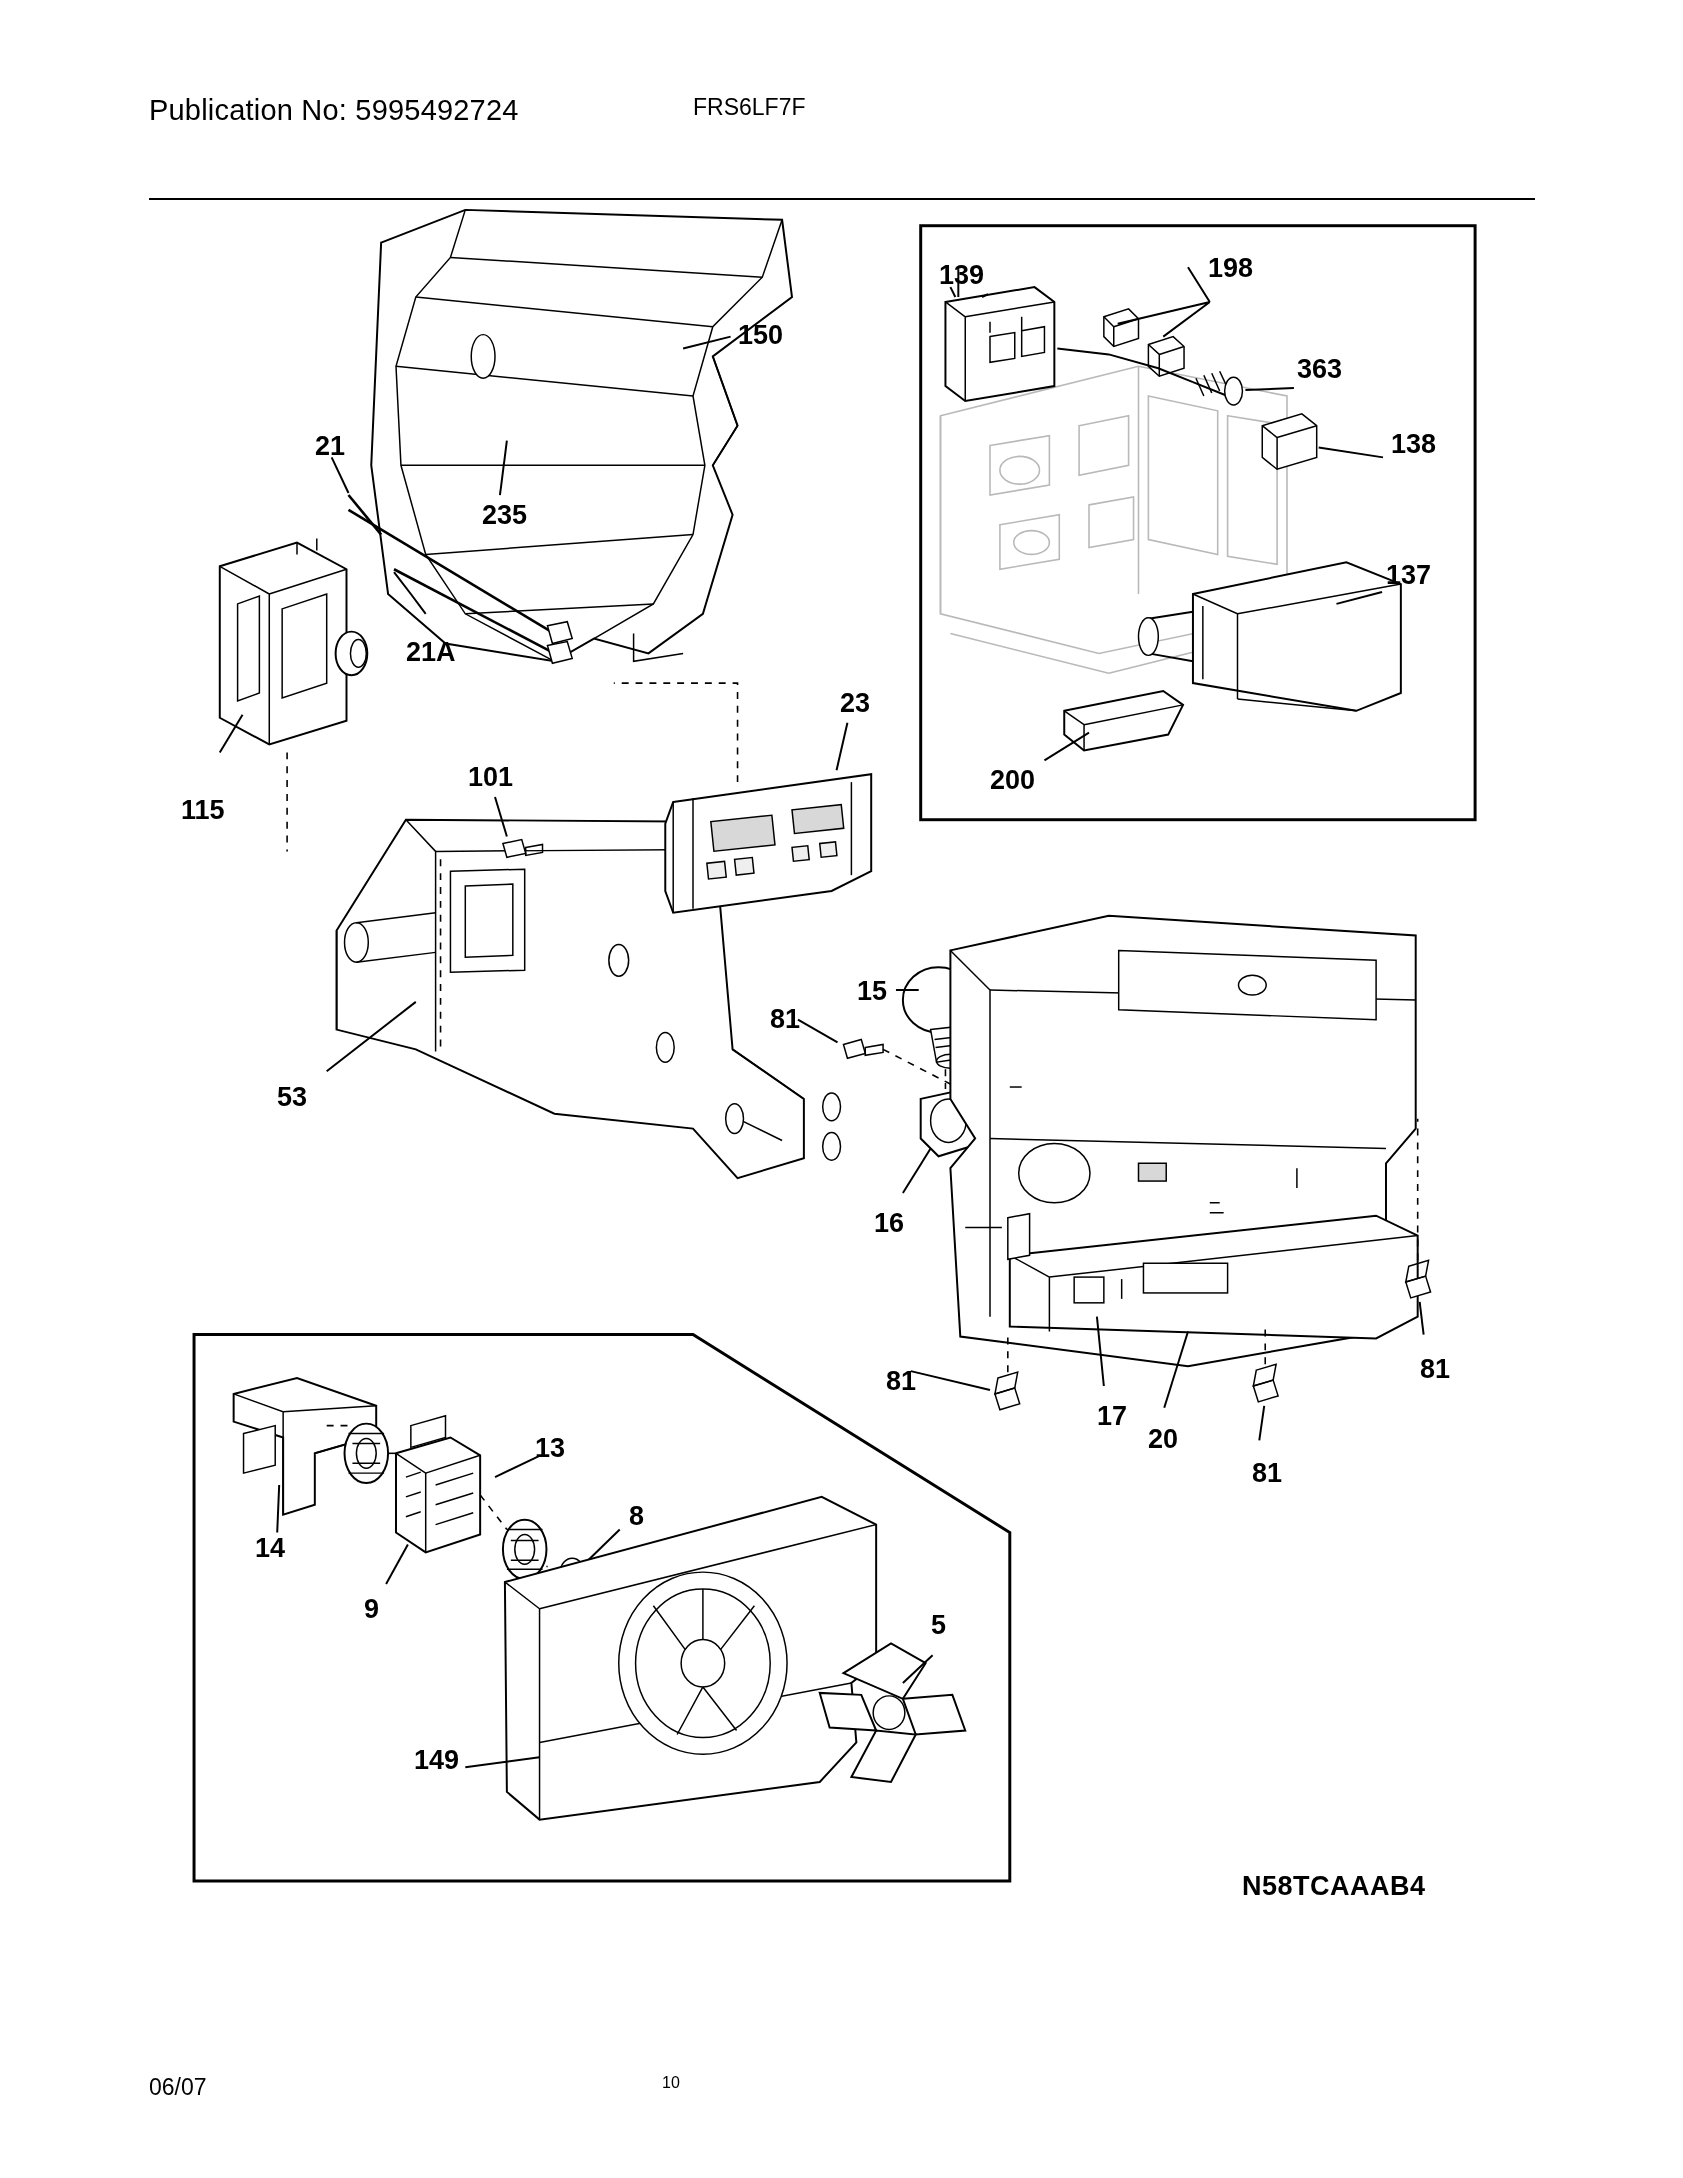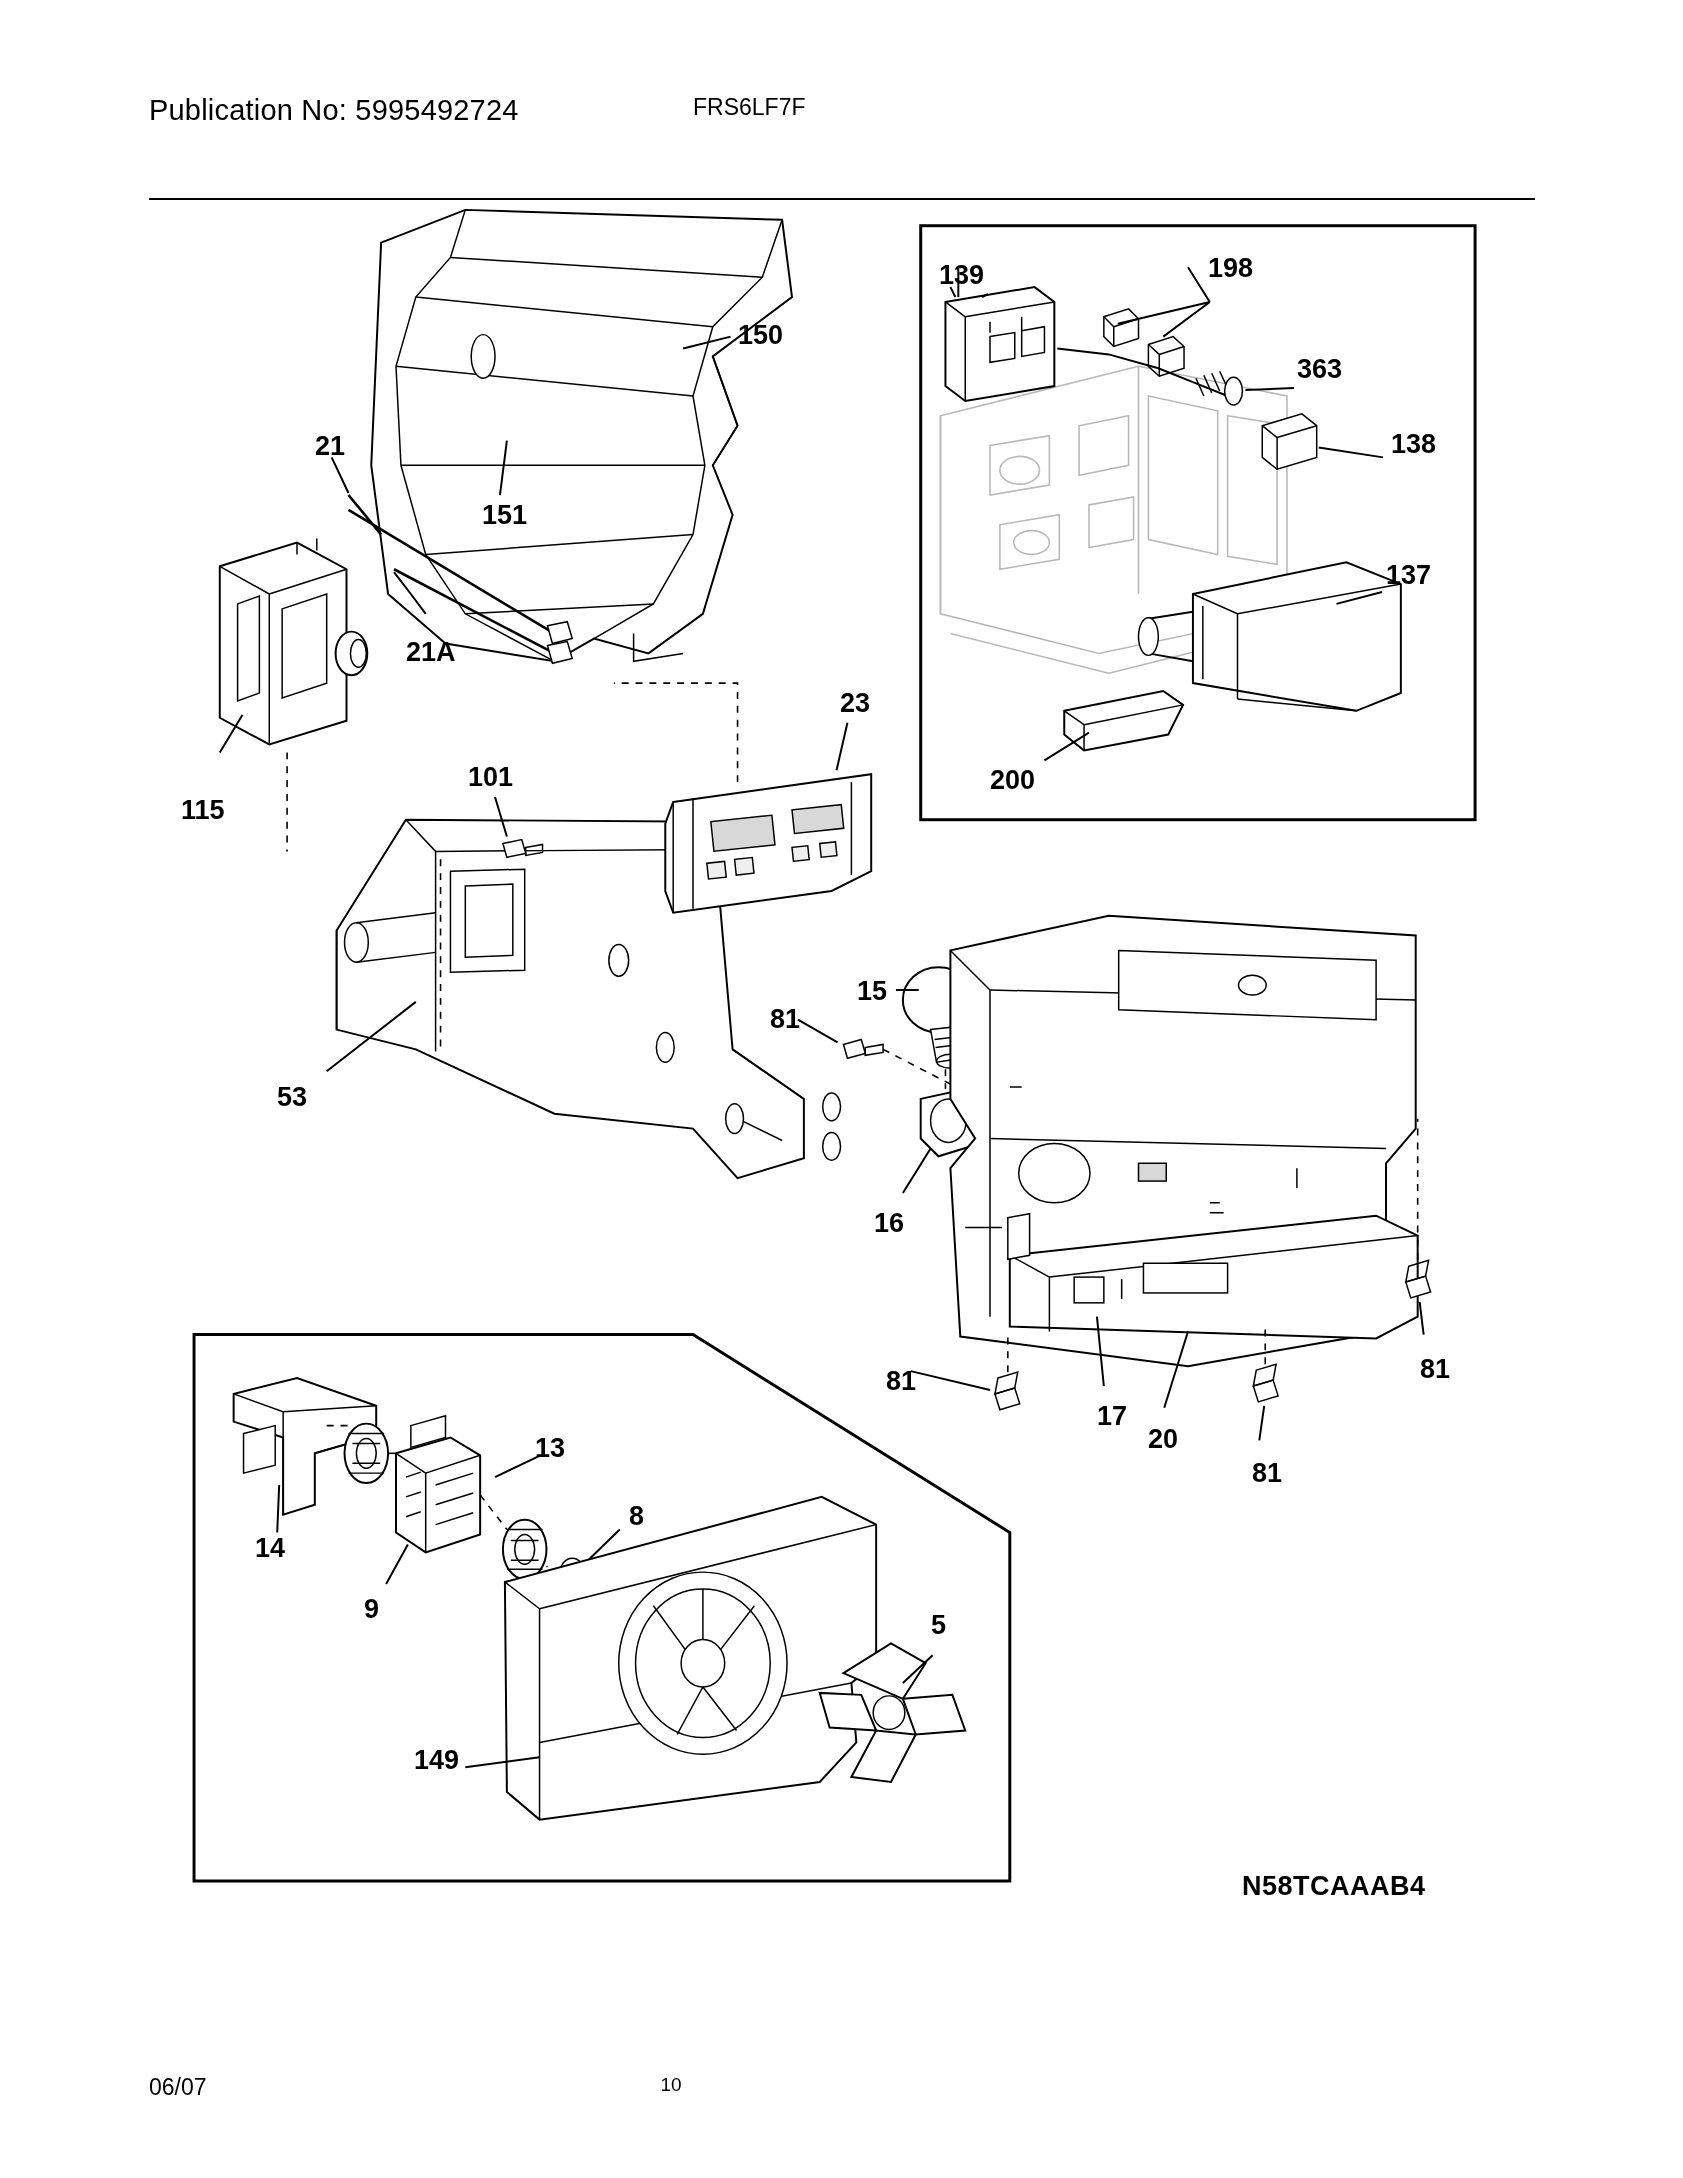--- a/index.html
+++ b/index.html
@@ -60,21 +60,21 @@
     left: 149px;
     top: 2074px;
     font-size: 23px;
   }
   .ftr-page {
     position: absolute;
     left: 0;
     top: 2074px;
     width: 1342px;
     text-align: center;
-    font-size: 19px;
+    font-size: 16px;
   }
   .diagram-code {
     position: absolute;
     left: 1242px;
     top: 1871px;
     font-size: 27px;
     font-weight: bold;
     letter-spacing: 0.5px;
   }
   
@@ -408,21 +408,21 @@
       <path class="fillw" d="M852 1690 L900 1660 L935 1680 L912 1716 Z"></path>
       <path class="fillw" d="M912 1716 L962 1712 L975 1748 L925 1752 Z"></path>
       <path class="fillw" d="M925 1752 L900 1800 L860 1795 L885 1748 Z"></path>
       <path class="fillw" d="M885 1748 L838 1745 L828 1710 L870 1712 Z"></path>
       <ellipse class="fillw-thin" cx="898" cy="1730" rx="16" ry="17"></ellipse>
     </g>
     <path class="ln" d="M942 1672 L912 1700"></path>
   </svg>
 
   <div class="lbl" style="left:738px;top:322px;">150</div>
-  <div class="lbl" style="left:482px;top:502px;">151</div>
+  <div class="lbl" style="left:482px;top:502px;">235</div>
   <div class="lbl" style="left:315px;top:433px;">21</div>
   <div class="lbl" style="left:406px;top:639px;">21A</div>
   <div class="lbl" style="left:181px;top:797px;">115</div>
   <div class="lbl" style="left:468px;top:764px;">101</div>
   <div class="lbl" style="left:277px;top:1084px;">53</div>
   <div class="lbl" style="left:840px;top:690px;">23</div>
   <div class="lbl" style="left:770px;top:1006px;">81</div>
   <div class="lbl" style="left:857px;top:978px;">15</div>
   <div class="lbl" style="left:874px;top:1210px;">16</div>
   <div class="lbl" style="left:886px;top:1368px;">81</div>

